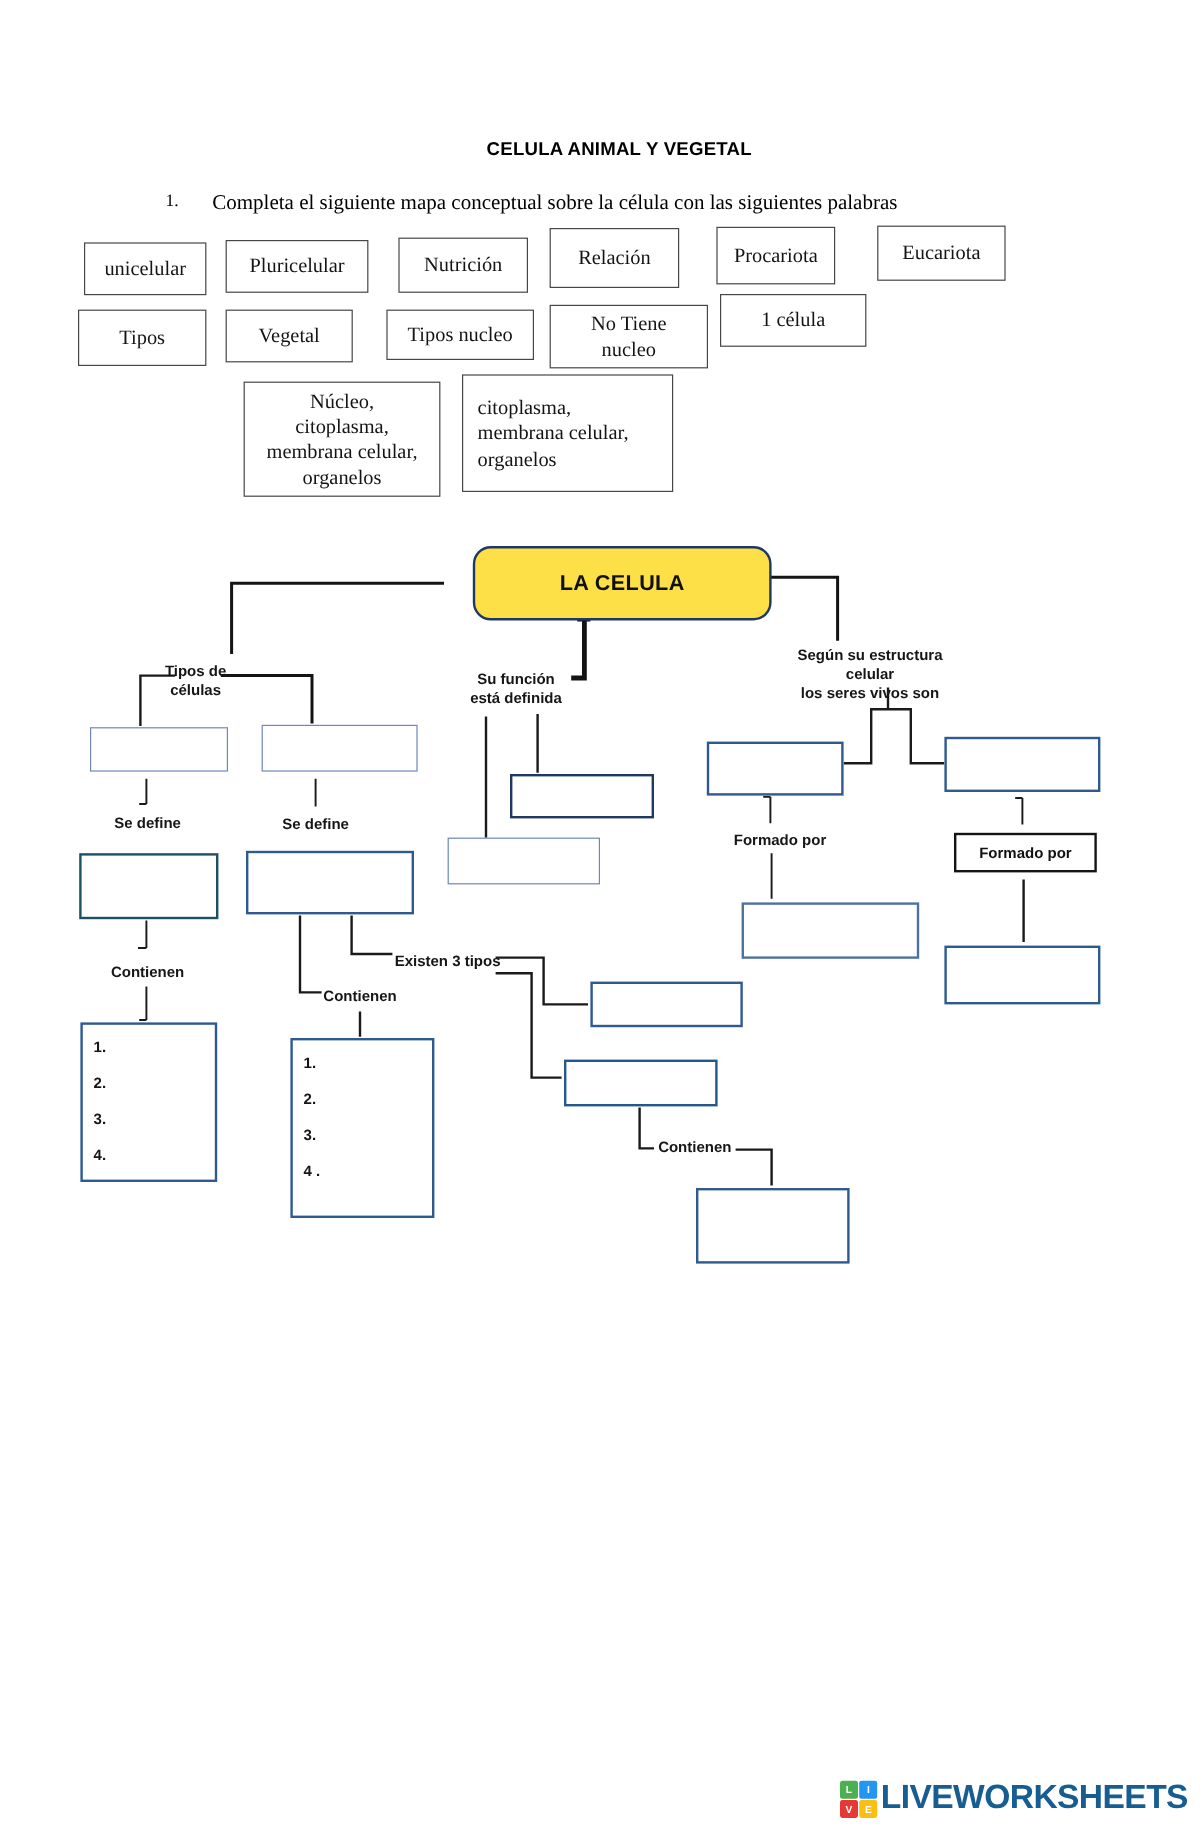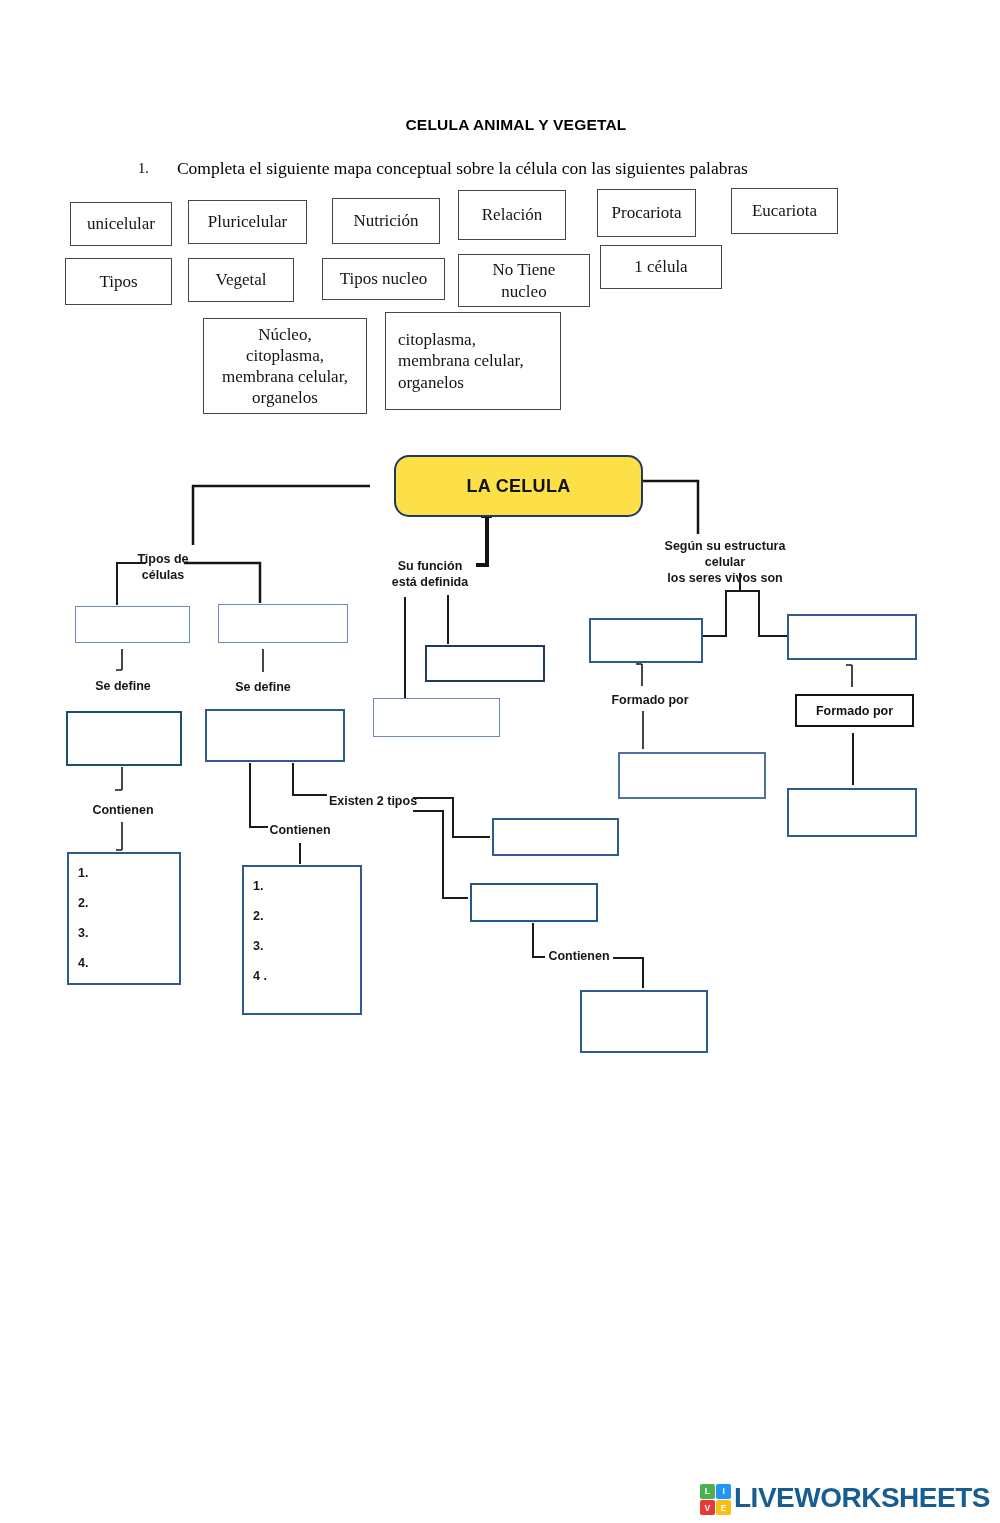--- a/index.html
+++ b/index.html
@@ -90,21 +90,21 @@
   <div class="lbl" style="left:123px;top:551px;width:80px">Tipos de
 células</div>
   <div class="lbl" style="left:390px;top:558px;width:80px">Su función
 está definida</div>
   <div class="lbl" style="left:650px;top:538px;width:150px">Según su estructura celular
 los seres vivos son</div>
   <div class="lbl" style="left:83px;top:678px;width:80px">Se define</div>
   <div class="lbl" style="left:223px;top:679px;width:80px">Se define</div>
   <div class="lbl" style="left:84px;top:802px;width:78px">Contienen</div>
   <div class="lbl" style="left:266px;top:822px;width:68px">Contienen</div>
-  <div class="lbl" style="left:328px;top:793px;width:90px">Existen 2 tipos</div>
+  <div class="lbl" style="left:328px;top:793px;width:90px">Existen 3 tipos</div>
   <div class="lbl" style="left:546px;top:948px;width:66px">Contienen</div>
   <div class="lbl" style="left:611px;top:692px;width:78px">Formado por</div>
   <div class="box bd-black framed" style="left:795px;top:694px;width:119px;height:33px">Formado por</div>
 
   <div class="box bd-light" style="left:75px;top:606px;width:115px;height:37px"></div>
   <div class="box bd-light" style="left:218px;top:604px;width:130px;height:39px"></div>
   <div class="box bd-teal" style="left:66px;top:711px;width:116px;height:55px"></div>
   <div class="box" style="left:205px;top:709px;width:140px;height:53px"></div>
 
   <div class="box numlist" style="left:67px;top:852px;width:114px;height:133px">

